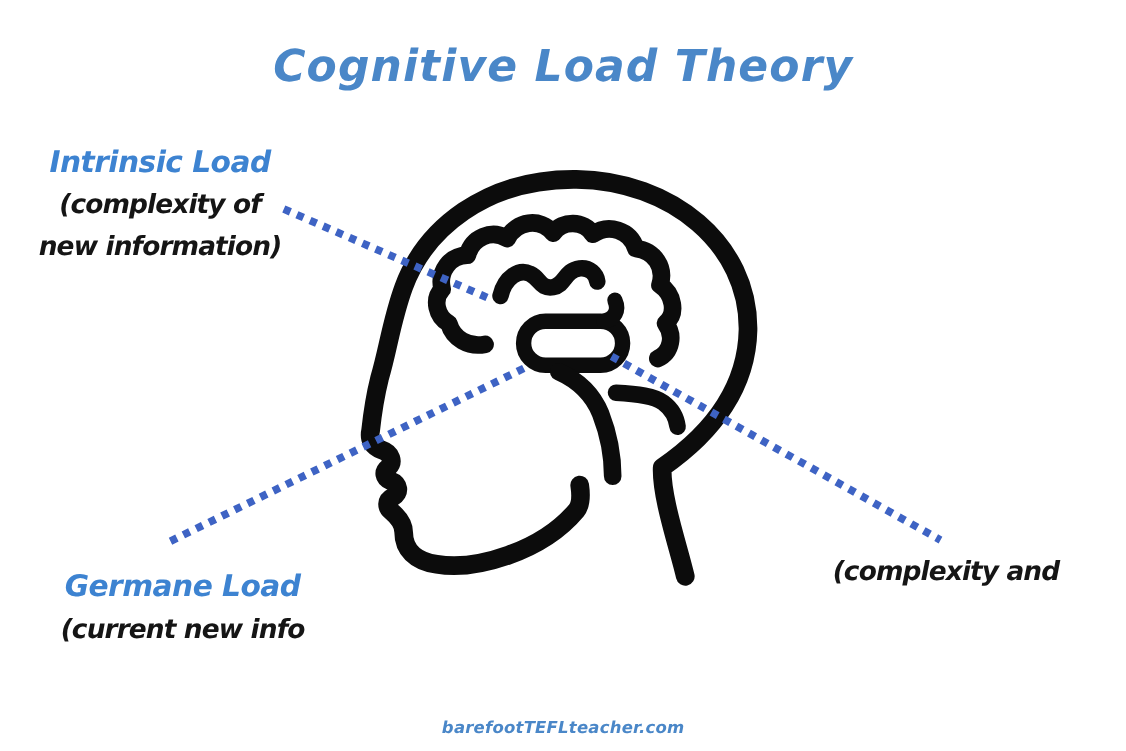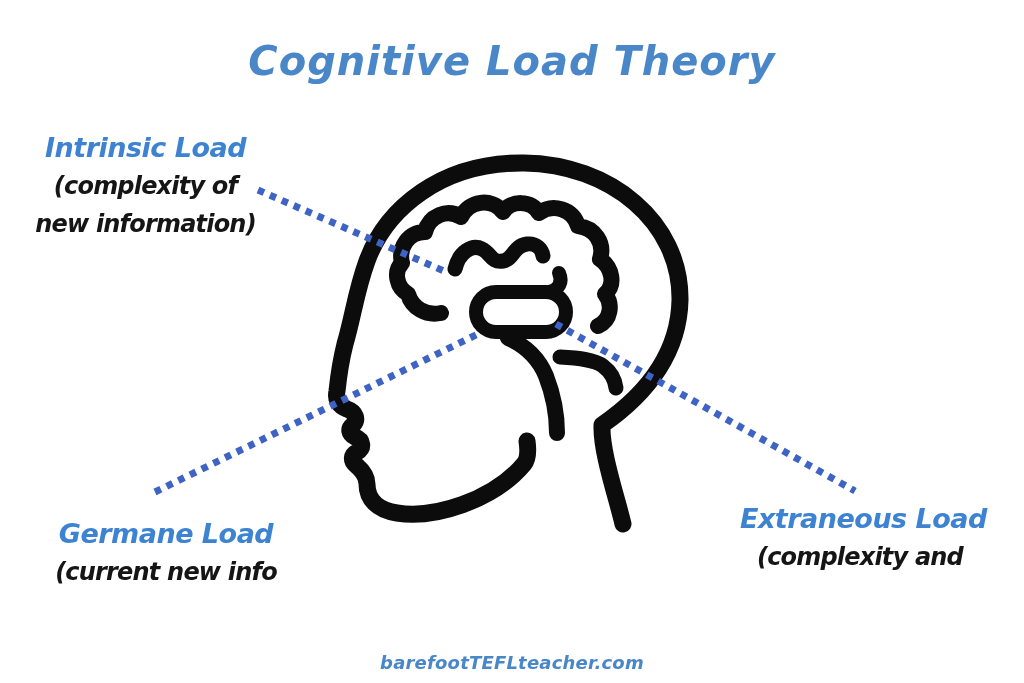--- a/index.html
+++ b/index.html
@@ -50,21 +50,21 @@
     letter-spacing:-0.8px;
     white-space:nowrap;
   }
   .label-intrinsic{left:28px;top:129px;width:235px;}
   .label-germane{left:35px;top:515px;width:240px;margin-left:11px;}
   .label-extraneous{left:740px;top:500px;width:240px;}
   .footer-url{
     position:absolute;
     top:652px;left:0;width:100%;
     text-align:center;
-    font-size:18px;
+    font-size:15px;
     font-weight:bold;
     letter-spacing:0.2px;
     color:var(--title-blue);
   }
 </style>
 </head>
 <body>
 
 <div class="canvas">
 
@@ -139,19 +139,18 @@
     <div class="label-sub">(complexity of</div>
     <div class="label-sub">new information)</div>
   </div>
 
   <div class="label label-germane">
     <div class="label-title">Germane Load</div>
     <div class="label-sub">(current new info</div>
   </div>
 
   <div class="label label-extraneous">
-    <div class="label-title">Extraneous Load</div>
     <div class="label-sub">(complexity and</div>
   </div>
 
   <div class="footer-url">barefootTEFLteacher.com</div>
 
 </div>
 
 </body></html>

